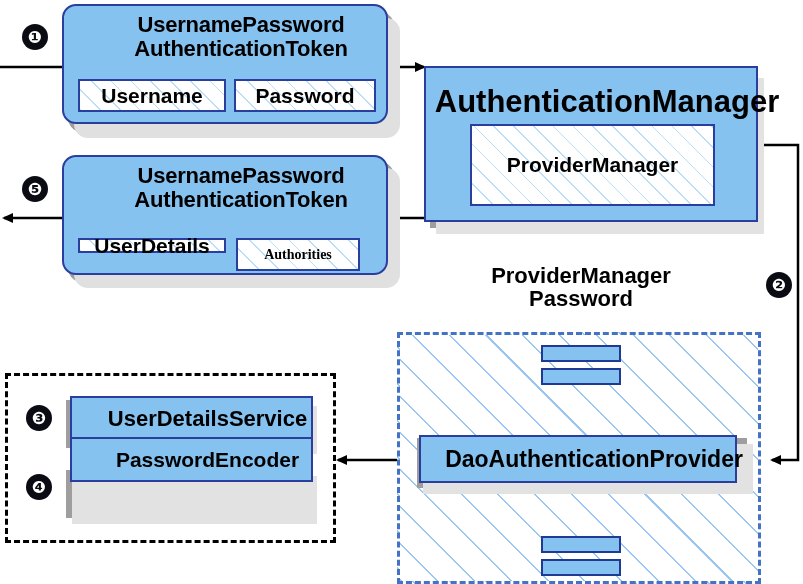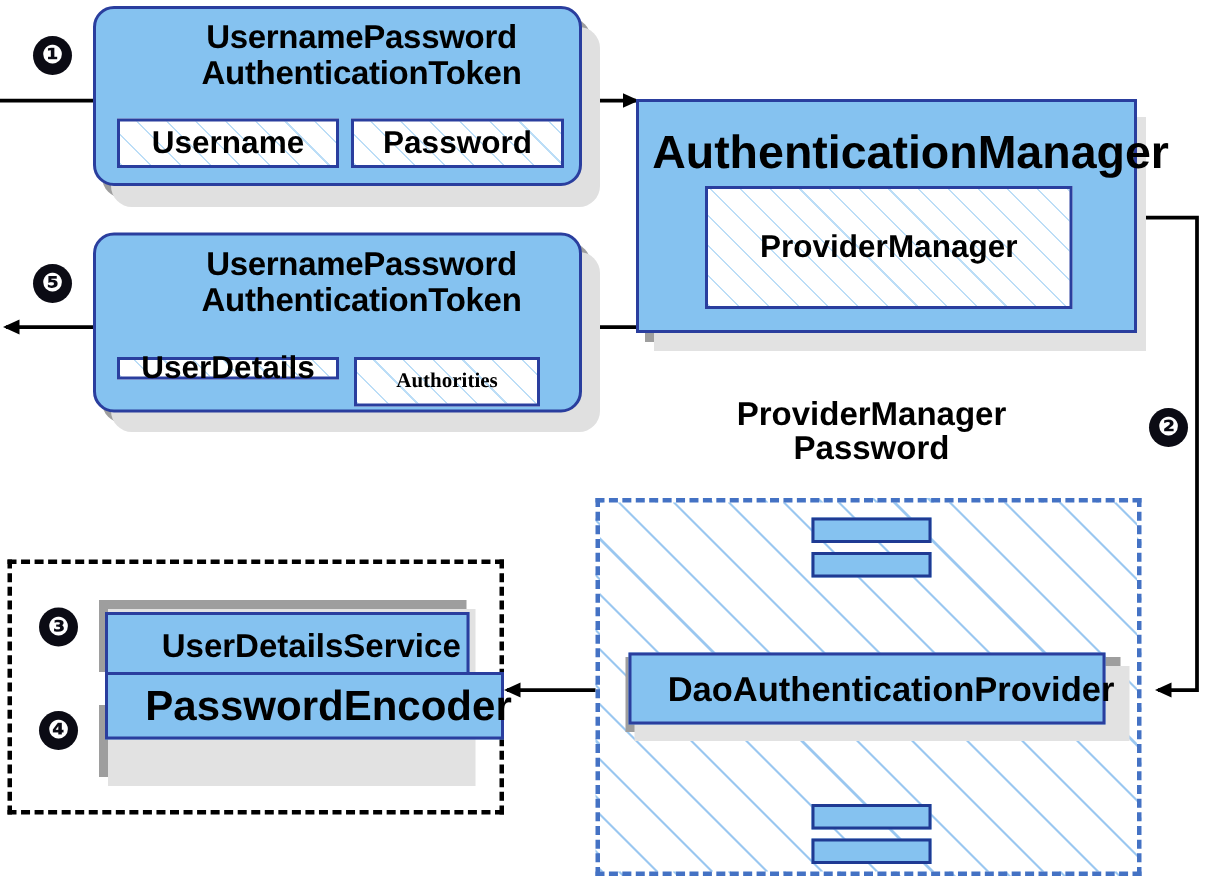--- a/index.html
+++ b/index.html
@@ -243,29 +243,29 @@
     <span>DaoAuthenticationProvider</span>
   </div>
 
   <div class="abs small-bar" style="left:541px; top:536px; width:80px; height:17px;"></div>
   <div class="abs small-bar" style="left:541px; top:559px; width:80px; height:17px;"></div>
 
   <div class="abs dashed-black" style="left:5px; top:373px; width:331px; height:170px;"></div>
 
   <div class="abs sq-shadow-dark" style="left:66px; top:400px; width:245px; height:48px;"></div>
   <div class="abs sq-shadow-light" style="left:72px; top:406px; width:245px; height:48px;"></div>
-  <div class="abs node" style="left:70px; top:408px; width:243px; height:45px; font-size:22px;">
+  <div class="abs node" style="left:70px; top:396px; width:243px; height:45px; font-size:22px;">
     <span>UserDetailsService</span>
   </div>
   <div class="abs badge" style="left:26px; top:405px;">
     <span>❸</span>
   </div>
 
   <div class="abs sq-shadow-dark" style="left:66px; top:470px; width:245px; height:48px;"></div>
   <div class="abs sq-shadow-light" style="left:72px; top:476px; width:245px; height:48px;"></div>
-  <div class="abs node" style="left:70px; top:448px; width:266px; height:45px; font-size:28px;">
+  <div class="abs node" style="left:70px; top:437px; width:243px; height:45px; font-size:21px;">
     <span>PasswordEncoder</span>
   </div>
   <div class="abs badge" style="left:26px; top:474px;">
     <span>❹</span>
   </div>
 
 </div>
 
 </body></html>

